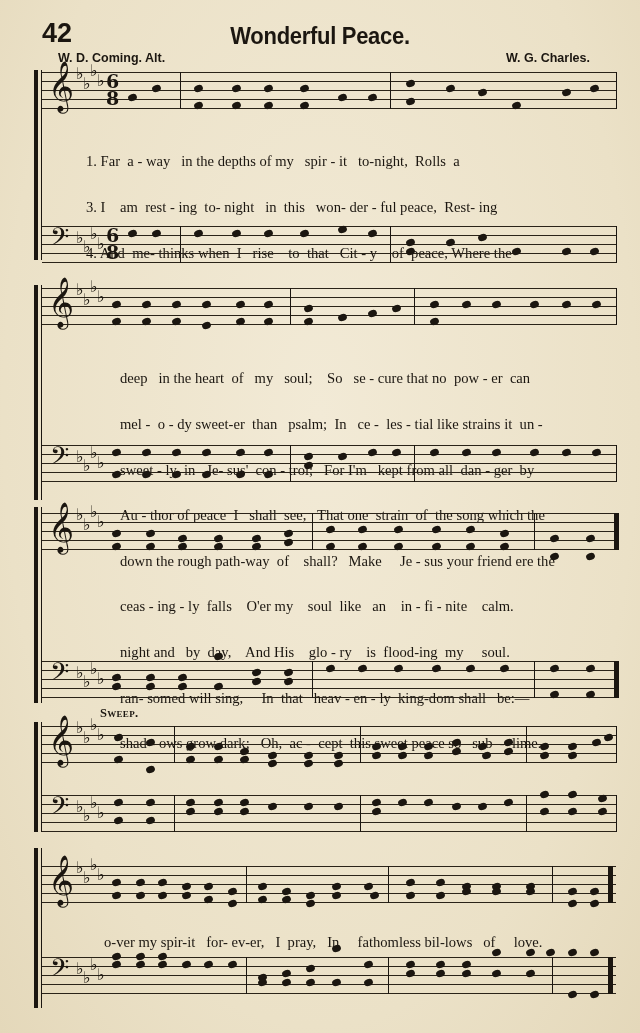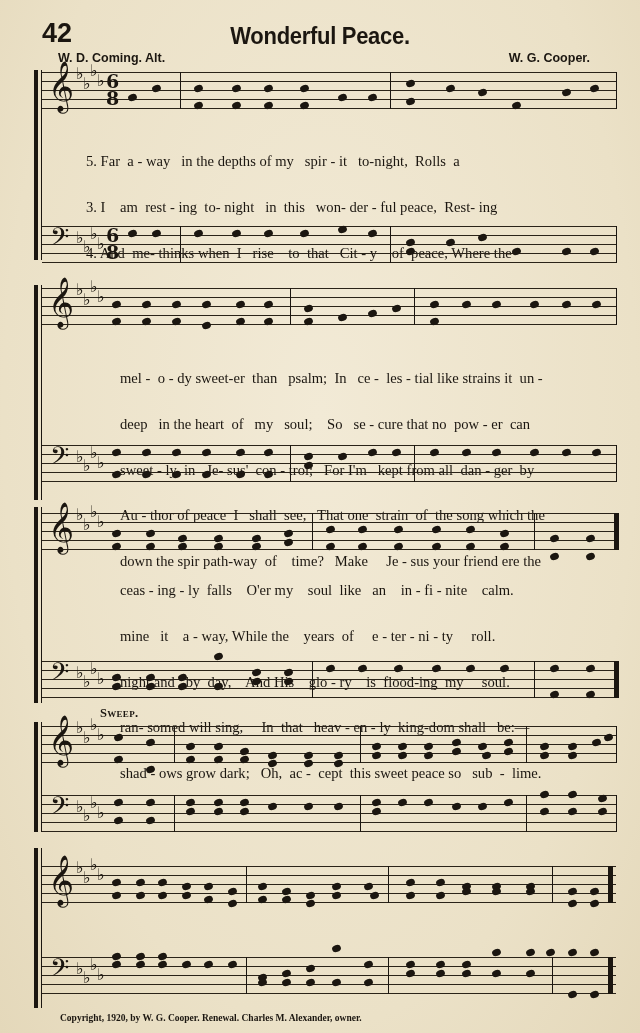--- a/index.html
+++ b/index.html
@@ -36,21 +36,21 @@
   .copyright { position: absolute; left: 60px; top: 1013px; font-size: 9.5px; font-weight: bold; font-family: "Liberation Serif", serif; }
 </style>
 </head>
 <body>
 
 <div class="page">
 
   <div class="hymn-num">42</div>
   <div class="title">Wonderful Peace.</div>
   <div class="credit left">W. D. Coming.  Alt.</div>
-  <div class="credit right">W. G. Cooper.</div>
+  <div class="credit right">W. G. Charles.</div>
 
   <div class="system" style="top:66px;height:200px;">
     <div class="brace-bar" style="top:4px;height:190px;"></div>
     <div class="thin-bar" style="top:4px;height:190px;"></div>
     <div class="staff" style="top:6px;left:8px;">
       <div class="line" style="top:0"></div>
         <div class="line" style="top:9px"></div>
         <div class="line" style="top:18px"></div>
         <div class="line" style="top:27px"></div>
         <div class="line" style="top:36px"></div>
@@ -80,21 +80,21 @@
         <div class="note" style="left:326px;top:22px"></div>
       <div class="note" style="left:364px;top:8px"></div>
         <div class="note" style="left:364px;top:26px"></div>
       <div class="note" style="left:404px;top:13px"></div>
         <div class="note" style="left:436px;top:17px"></div>
       <div class="note" style="left:470px;top:30px"></div>
         <div class="note" style="left:520px;top:17px"></div>
         <div class="note" style="left:548px;top:13px"></div>
     </div>
     <div class="lyrics" style="top:58px;left:52px;">
-      <span class="lyric-line">5. Far  a - way   in the depths of my   spir - it   to-night,  Rolls  a</span>
+      <span class="lyric-line">1. Far  a - way   in the depths of my   spir - it   to-night,  Rolls  a</span>
       <span class="lyric-line">3. I    am  rest - ing  to- night   in  this   won- der - ful peace,  Rest- ing</span>
       <span class="lyric-line">4. And  me- thinks when  I   rise    to  that   Cit - y    of  peace, Where the</span>
     </div>
     <div class="staff" style="top:160px;left:8px;">
       <div class="line" style="top:0"></div>
         <div class="line" style="top:9px"></div>
         <div class="line" style="top:18px"></div>
         <div class="line" style="top:27px"></div>
         <div class="line" style="top:36px"></div>
       <span class="clef bass">𝄢</span>
@@ -163,25 +163,25 @@
         <div class="note" style="left:350px;top:17px"></div>
       <div class="note" style="left:388px;top:13px"></div>
         <div class="note" style="left:388px;top:30px"></div>
       <div class="note" style="left:420px;top:13px"></div>
         <div class="note" style="left:450px;top:13px"></div>
         <div class="note" style="left:488px;top:13px"></div>
         <div class="note" style="left:520px;top:13px"></div>
         <div class="note" style="left:550px;top:13px"></div>
     </div>
     <div class="lyrics" style="top:56px;">
+      <span class="lyric-line">deep   in the heart  of   my   soul;    So   se - cure that no  pow - er  can</span>
       <span class="lyric-line">mel -  o - dy sweet-er  than   psalm;  In   ce -  les - tial like strains it  un -</span>
-      <span class="lyric-line">deep   in the heart  of   my   soul;    So   se - cure that no  pow - er  can</span>
       <span class="lyric-line">sweet - ly  in   Je- sus'  con - trol;   For I'm   kept from all  dan - ger  by</span>
       <span class="lyric-line">Au - thor of peace  I   shall  see,   That one  strain  of  the song which the</span>
-      <span class="lyric-line">down the spir path-way  of    time?   Make     Je - sus your friend ere the</span>
+      <span class="lyric-line">down the rough path-way  of    shall?   Make     Je - sus your friend ere the</span>
     </div>
     <div class="staff" style="top:160px;left:8px;">
       <div class="line" style="top:0"></div>
         <div class="line" style="top:9px"></div>
         <div class="line" style="top:18px"></div>
         <div class="line" style="top:27px"></div>
         <div class="line" style="top:36px"></div>
       <span class="clef bass">𝄢</span>
       <span class="keysig" style="left:34px;top:4px;">♭</span>
       <span class="keysig" style="left:41px;top:13px;">♭</span>
@@ -255,23 +255,22 @@
         <div class="note" style="left:390px;top:30px"></div>
       <div class="note" style="left:424px;top:13px"></div>
         <div class="note" style="left:424px;top:30px"></div>
       <div class="note" style="left:458px;top:17px"></div>
         <div class="note" style="left:458px;top:30px"></div>
       <div class="note" style="left:508px;top:22px"></div>
         <div class="note" style="left:508px;top:40px"></div>
       <div class="note" style="left:544px;top:22px"></div>
         <div class="note" style="left:544px;top:40px"></div>
     </div>
-    <div class="lyrics" style="top:46px;">
+    <div class="lyrics" style="top:62px;">
       <span class="lyric-line">ceas - ing - ly  falls    O'er my    soul  like   an    in - fi - nite    calm.</span>
-      <span class="lyric-line">mine   it    a - way, While the    years  of     e - ter - ni - ty     roll.</span>
       <span class="lyric-line">night and   by  day,    And His    glo - ry    is  flood-ing  my     soul.</span>
       <span class="lyric-line">ran- somed will sing,     In  that   heav - en - ly  king-dom shall   be:—</span>
       <span class="lyric-line">shad - ows grow dark;   Oh,  ac -  cept  this sweet peace so   sub  -  lime.</span>
     </div>
     <div class="staff" style="top:154px;left:8px;">
       <div class="line" style="top:0"></div>
         <div class="line" style="top:9px"></div>
         <div class="line" style="top:18px"></div>
         <div class="line" style="top:27px"></div>
         <div class="line" style="top:36px"></div>
@@ -455,20 +454,21 @@
         <div class="note" style="left:420px;top:22px"></div>
       <div class="note" style="left:450px;top:17px"></div>
         <div class="note" style="left:450px;top:22px"></div>
       <div class="note" style="left:484px;top:17px"></div>
         <div class="note" style="left:484px;top:22px"></div>
       <div class="note" style="left:526px;top:22px"></div>
         <div class="note" style="left:526px;top:34px"></div>
       <div class="note" style="left:548px;top:22px"></div>
         <div class="note" style="left:548px;top:34px"></div>
     </div>
+    <div class="chorus-lyric" style="left:70px;top:86px;">o-ver my spir-it   for- ev-er,   I  pray,   In     fathomless bil-lows   of     love.</div>
     <div class="staff" style="top:109px;left:8px;">
       <div class="line" style="top:0"></div>
         <div class="line" style="top:9px"></div>
         <div class="line" style="top:18px"></div>
         <div class="line" style="top:27px"></div>
         <div class="line" style="top:36px"></div>
       <span class="clef bass">𝄢</span>
       <span class="keysig" style="left:34px;top:4px;">♭</span>
       <span class="keysig" style="left:41px;top:13px;">♭</span>
       <span class="keysig" style="left:48px;top:0px;">♭</span>
@@ -507,14 +507,13 @@
       <div class="note" style="left:484px;top:-8px"></div>
         <div class="note" style="left:484px;top:13px"></div>
       <div class="note" style="left:504px;top:-8px"></div>
       <div class="note" style="left:526px;top:-8px"></div>
         <div class="note" style="left:526px;top:34px"></div>
       <div class="note" style="left:548px;top:-8px"></div>
         <div class="note" style="left:548px;top:34px"></div>
     </div>
   </div>
 
-  <div class="copyright">Copyright, 1920, by W. G. Cooper.   Renewal.   Charles M. Alexander, owner.</div>
 </div>
 
 </body></html>

